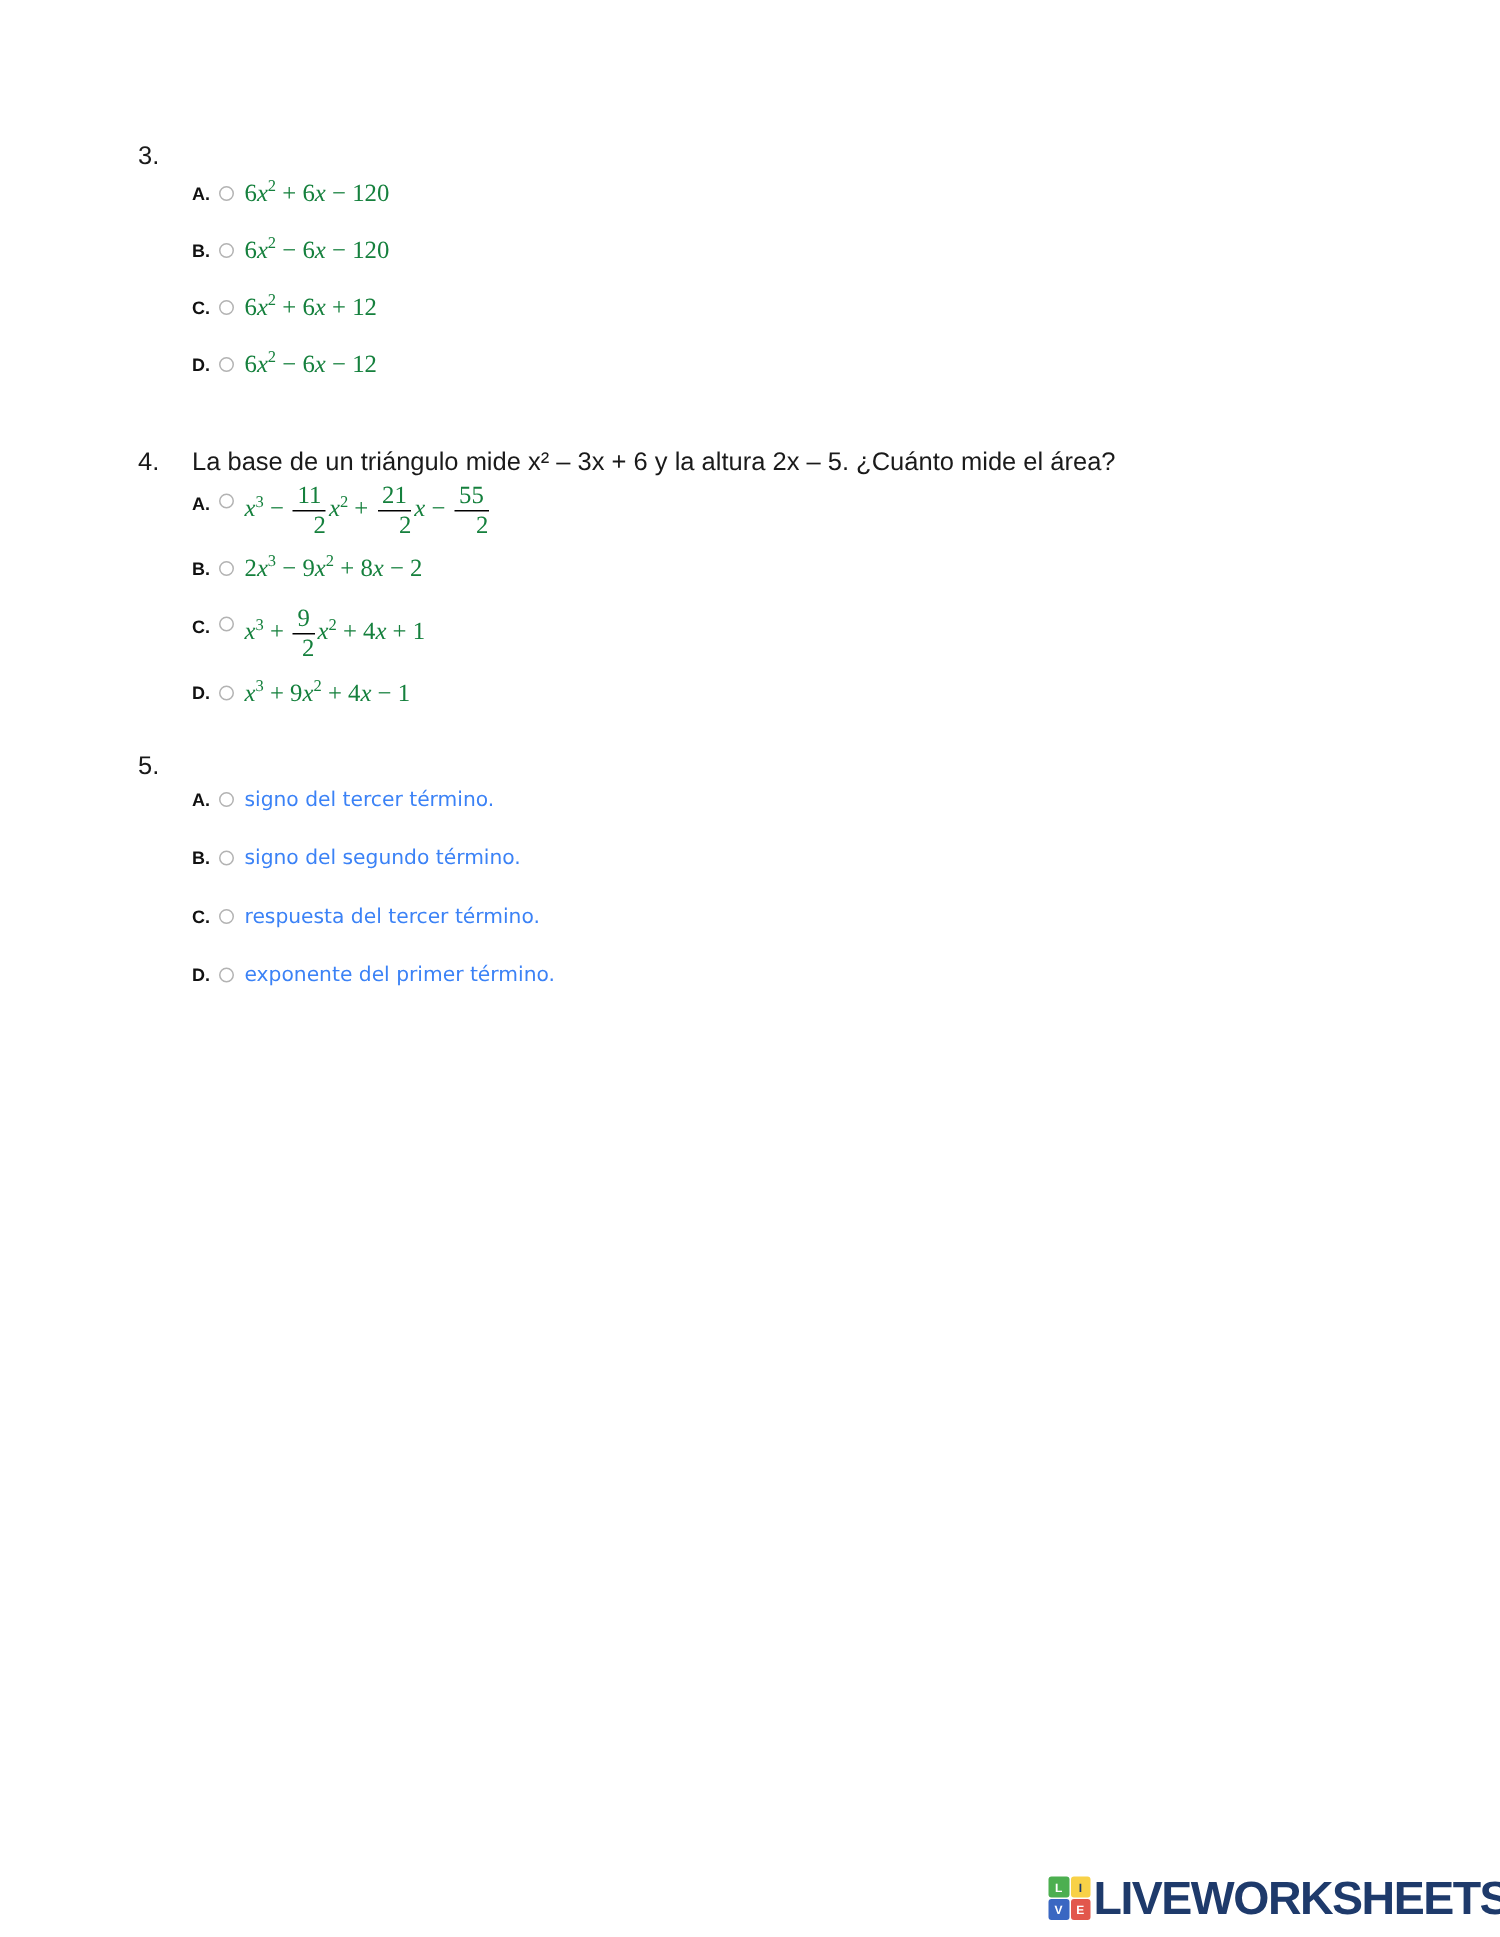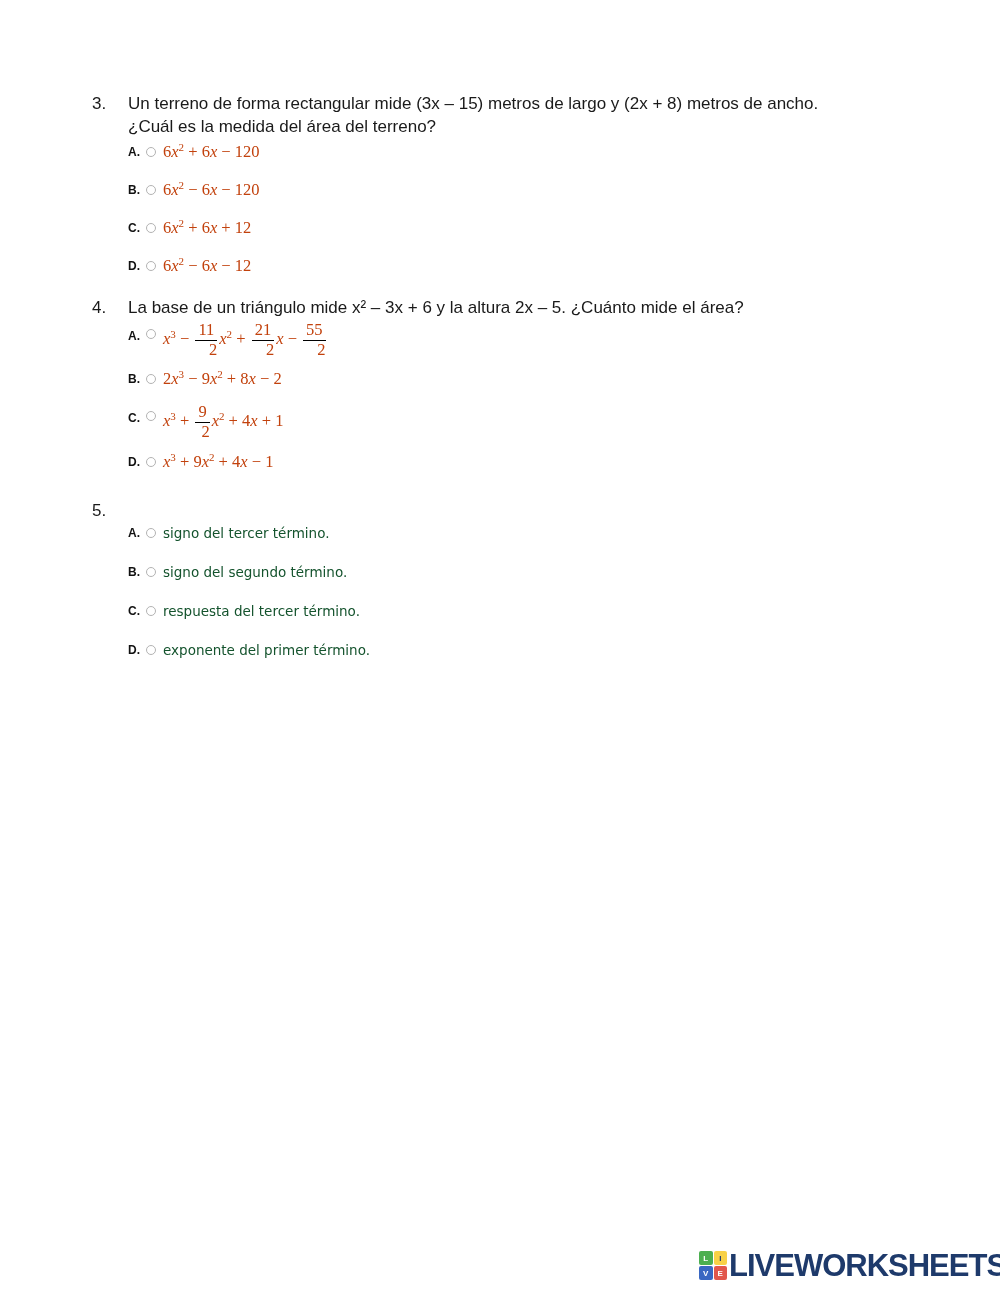--- a/index.html
+++ b/index.html
@@ -15,28 +15,28 @@
   .options { margin-left:36px; }
   .option { display:flex; align-items:center; }
   .option.tall { align-items:flex-start; }
   .option.tall .opt-label, .option.tall .radio { margin-top:8px; }
   .opt-label { font-size:12px; font-weight:bold; color:#111; width:18px; flex:0 0 18px; }
   .radio {
     width:10px; height:10px; border:1px solid #b3b3b3; border-radius:50%;
     background:#fff; flex:0 0 10px; margin-right:7px; cursor:pointer;
   }
   .opt-math {
-    font-family:"Liberation Serif", serif; font-size:16.5px; color:#c2410c; white-space:nowrap;
+    font-family:"Liberation Serif", serif; font-size:16.5px; color:#15803d; white-space:nowrap;
   }
   .opt-math i { font-style:italic; }
   .opt-math sup { font-size:11px; line-height:0; }
   .frac { display:inline-block; vertical-align:middle; text-align:right; line-height:1.15; margin:0 2px; }
   .fnum { display:block; border-bottom:1.2px solid #000; padding:0 3px; }
   .fden { display:block; }
-  .opt-text { font-family:"DejaVu Sans", sans-serif; font-size:13.5px; color:#14532d; }
+  .opt-text { font-family:"DejaVu Sans", sans-serif; font-size:13.5px; color:#3b82f6; }
 
   
   #q3 { top:92px; }
   #q3 .options { margin-top:4px; }
   #q3 .option { height:20px; margin-bottom:18px; }
   #q4 { top:296px; }
   #q4 .options { margin-top:2px; }
   #q4 .opt-a { margin-bottom:9px; }
   #q4 .opt-b { height:20px; margin-bottom:14px; }
   #q4 .opt-c { margin-bottom:10px; }
@@ -64,24 +64,20 @@
   }
 </style>
 </head>
 <body>
 
 <div id="page">
 
   <div class="question" id="q3">
     <div class="q-head">
       <span class="q-num">3.</span>
-      <div class="q-text">
-        <div>Un terreno de forma rectangular mide (3x – 15) metros de largo y (2x + 8) metros de ancho.</div>
-        <div>¿Cuál es la medida del área del terreno?</div>
-      </div>
     </div>
     <div class="options">
       <div class="option">
         <span class="opt-label">A.</span>
         <span class="radio"></span>
         <span class="opt-math">6<i>x</i><sup>2</sup> + 6<i>x</i> − 120</span>
       </div>
       <div class="option">
         <span class="opt-label">B.</span>
         <span class="radio"></span>

